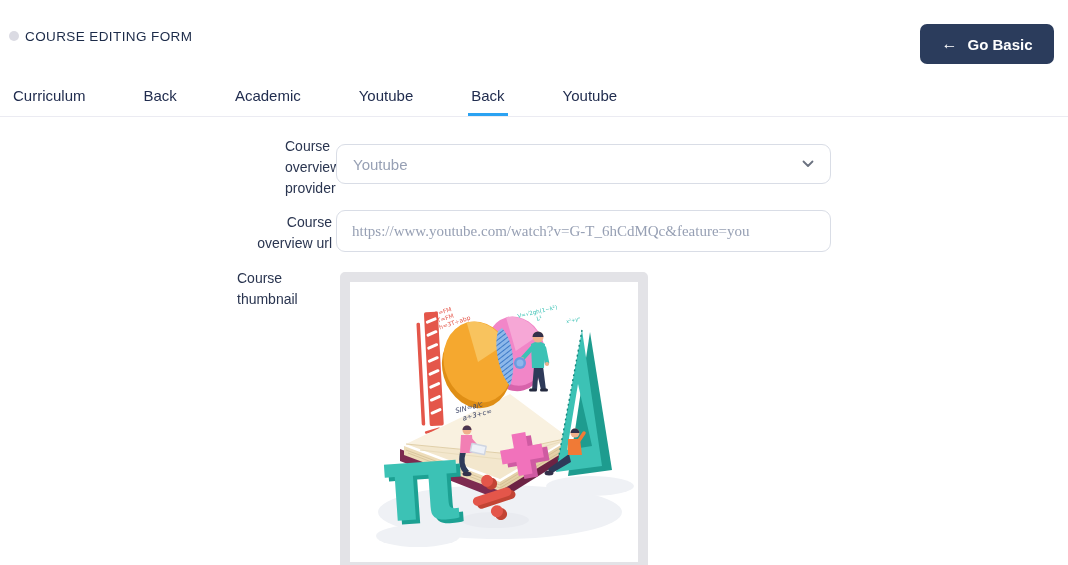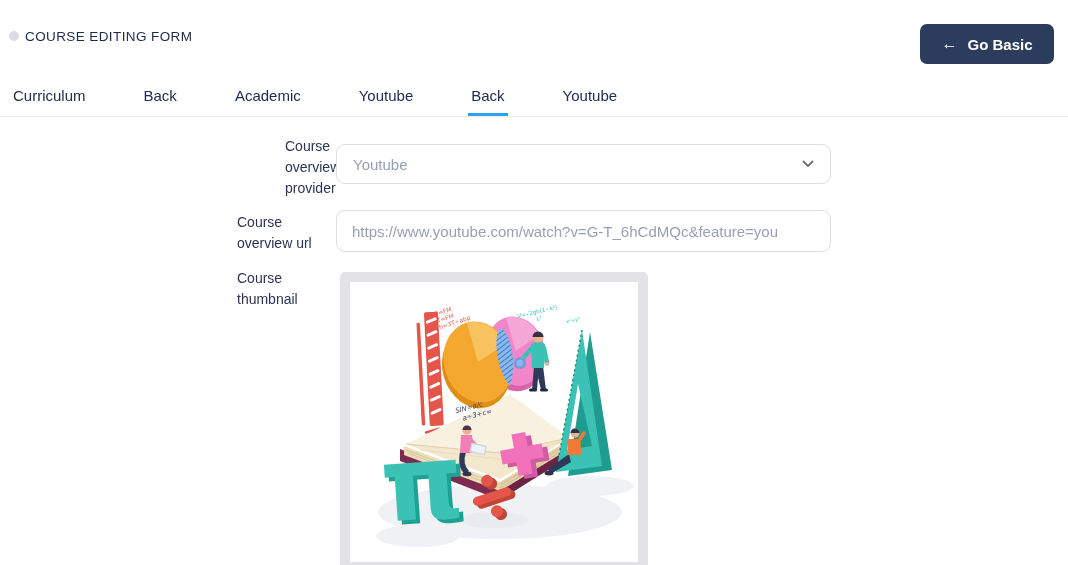--- a/index.html
+++ b/index.html
@@ -16,27 +16,27 @@
 
   
   .tabs{position:absolute;left:0;top:84px;width:1068px;height:33px;display:flex;gap:52px;
         padding-left:10px;border-bottom:1px solid #ebebf2;box-sizing:border-box;}
   .tab{font-size:15px;color:#212d4f;padding:3px 3px 0 3px;height:32px;box-sizing:border-box;
        border-bottom:3px solid transparent;cursor:pointer;white-space:nowrap;}
   .tab.active{border-bottom-color:#2ba2f2;}
 
   
   .field-label{position:absolute;left:237px;width:95px;font-size:14px;color:#2a3550;line-height:21px;}
-  .lbl-provider{top:136px;margin-left:48px;} .lbl-url{top:212px;} .lbl-thumb{top:268px;}
+  .lbl-provider{top:136px;margin-left:48px;} .lbl-url{top:212px;text-align:right;} .lbl-thumb{top:268px;}
   .select{position:absolute;left:336px;top:144px;width:495px;height:40px;border:1px solid #d9dde6;border-radius:9px;
           box-sizing:border-box;display:flex;align-items:center;padding:0 16px;color:#97a0b4;font-size:15px;
           background:#fff;cursor:pointer;}
   .select .chev{margin-left:auto;display:flex;align-items:center;}
   .url-input{position:absolute;left:336px;top:210px;width:495px;height:42px;border:1px solid #d9dde6;border-radius:9px;
-          box-sizing:border-box;padding:0 15px;color:#97a0b4;font-size:15px;background:#fff;font-family:Liberation Sans, sans-serif;outline:none;}
+          box-sizing:border-box;padding:0 15px;color:#97a0b4;font-size:15px;background:#fff;font-family:Liberation Serif, serif;outline:none;}
 
   
   .thumb-frame{position:absolute;left:340px;top:272px;width:308px;height:300px;border:10px solid #e3e3e7;
                border-radius:5px;background:#fff;box-sizing:border-box;overflow:hidden;cursor:pointer;}
   .thumb-frame svg{display:block;}
 </style>
 </head>
 <body>
 
 <header>

